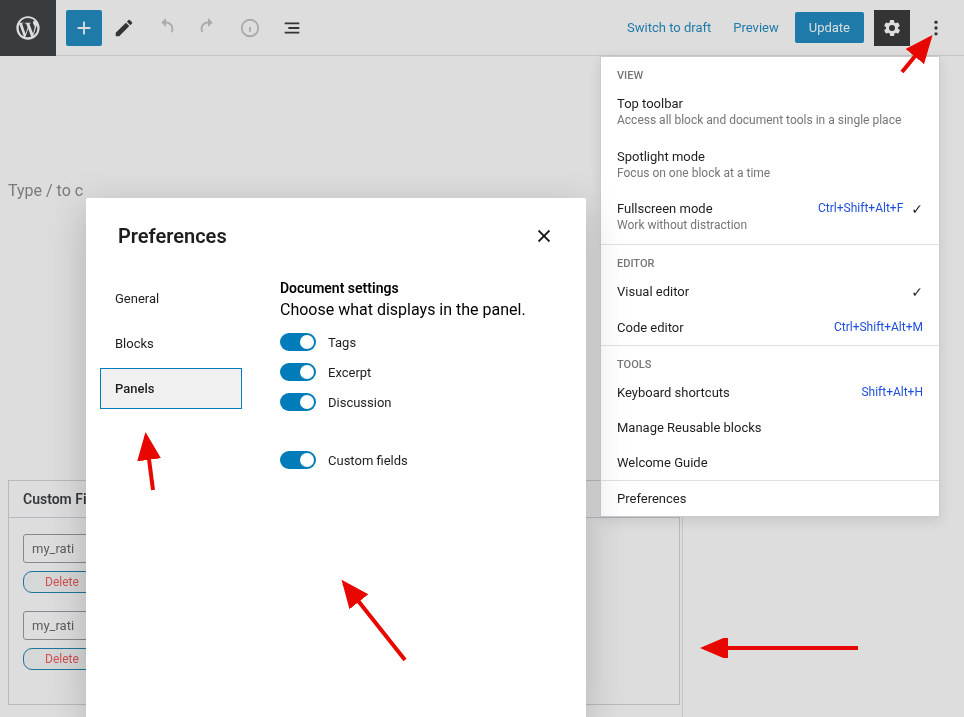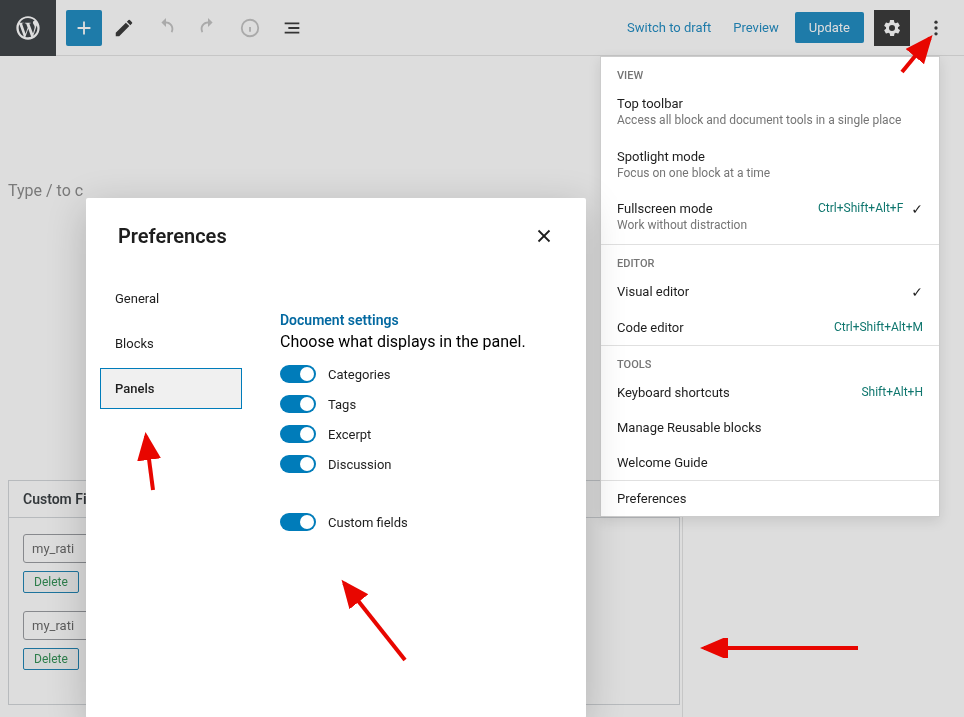--- a/index.html
+++ b/index.html
@@ -23,50 +23,50 @@
   
   .editor { padding: 52px 8px 0 8px; }
   .post-title { font-size: 40px; font-weight: 700; color: #1e1e1e; margin-bottom: 26px; text-align: right; }
   .placeholder-text { color: #7b7b7b; font-size: 16px; }
 
   
   .custom-fields-panel { position: absolute; left: 8px; right: 284px; top: 480px; border: 1px solid #ccd0d4; }
   .cf-header { padding: 10px 14px; border-bottom: 1px solid #ccd0d4; font-size: 14px; font-weight: 600; color: #1d2327; }
   .cf-body { padding: 16px 14px; }
   .cf-input { width: 260px; padding: 6px 8px; border: 1px solid #8c8f94; border-radius: 3px; font-size: 13px; color: #555; margin-bottom: 8px; display: block; }
-  .cf-delete { padding: 3px 10px; border: 1px solid #0073aa; color: #15803d; background: #f6f7f7; border-radius: 2px; font-size: 12px; cursor: pointer; margin-bottom: 18px; display: inline-block; }
+  .cf-delete { padding: 3px 21px; border: 1px solid #0073aa; color: #ef4444; background: #f6f7f7; border-radius: 9px; font-size: 12px; cursor: pointer; margin-bottom: 18px; display: inline-block; }
 
   
   .right-sidebar { position: absolute; right: 0; top: 56px; width: 282px; bottom: 0; border-left: 1px solid #e0e0e0; background: #fff; }
 
   
   .options-menu { position: absolute; top: 56px; right: 24px; width: 340px; background: #fff; border: 1px solid #ccc; box-shadow: 0 4px 12px rgba(0,0,0,0.1); z-index: 50; }
   .menu-section-label { font-size: 11px; font-weight: 500; color: #757575; padding: 12px 16px 4px; text-transform: uppercase; }
   .menu-item { padding: 10px 16px; font-size: 13px; color: #1e1e1e; cursor: pointer; display: flex; align-items: flex-start; justify-content: space-between; }
   .menu-item .mi-text { flex: 1; }
   .menu-item .mi-title { font-size: 13px; color: #1e1e1e; }
   .menu-item .mi-desc { font-size: 12px; color: #757575; margin-top: 2px; line-height: 1.3; }
-  .menu-item .mi-shortcut { font-size: 12px; color: #0f766e; white-space: nowrap; margin-left: 10px; }
+  .menu-item .mi-shortcut { font-size: 12px; color: #1d4ed8; white-space: nowrap; margin-left: 10px; }
   .menu-item .mi-check { margin-left: 8px; font-size: 14px; }
   .menu-divider { border-top: 1px solid #e0e0e0; }
 
   
   .overlay { position: absolute; inset: 0; background: rgba(120,120,120,0.25); z-index: 40; }
 
   
   .modal { position: absolute; left: 86px; top: 198px; width: 500px; height: 520px; background: #fff; box-shadow: 0 10px 40px rgba(0,0,0,0.2); z-index: 60; border-radius: 2px; display: flex; flex-direction: column; }
   .modal-header { display: flex; align-items: center; justify-content: space-between; padding: 24px 28px 16px 32px; }
   .modal-title { font-size: 20px; font-weight: 600; color: #1e1e1e; }
   .modal-close { width: 28px; height: 28px; display: flex; align-items: center; justify-content: center; cursor: pointer; font-size: 18px; }
   .modal-body { display: flex; flex: 1; }
   .modal-tabs { width: 170px; padding: 12px 14px; display: flex; flex-direction: column; gap: 4px; }
   .tab-btn { text-align: left; padding: 12px 14px; font-size: 13px; color: #1e1e1e; cursor: pointer; border: 1px solid transparent; background: transparent; }
   .tab-btn.active { border: 1.5px solid #007cba; background: #f0f0f0; font-weight: 500; }
   .modal-content { flex: 1; padding: 14px 24px; }
-  .section-title { font-size: 14px; font-weight: 600; color: #0369a1; margin-bottom: 4px; margin-top: 32px; }
+  .section-title { font-size: 14px; font-weight: 600; color: #000000; margin-bottom: 4px; }
   .section-desc { font-size: 16px; color: #000000; margin-bottom: 14px; }
   .toggle-row { display: flex; align-items: center; gap: 12px; margin-bottom: 12px; }
   .toggle { width: 36px; height: 18px; border-radius: 10px; position: relative; cursor: pointer; }
   .toggle.on { background: #007cba; }
   .toggle .knob { width: 14px; height: 14px; background: #fff; border-radius: 50%; position: absolute; top: 2px; }
   .toggle.on .knob { right: 2px; }
   .toggle-label { font-size: 13px; color: #1e1e1e; }
   .section-gap { height: 28px; }
 
   
@@ -237,26 +237,20 @@
       <button class="tab-btn">Blocks</button>
       <button class="tab-btn active">Panels</button>
     </div>
     <div class="modal-content">
       <div class="section-title">Document settings</div>
       <div class="section-desc">Choose what displays in the panel.</div>
       <div class="toggle-row">
         <div class="toggle on">
             <div class="knob"></div>
           </div>
-        <div class="toggle-label">Categories</div>
-      </div>
-      <div class="toggle-row">
-        <div class="toggle on">
-            <div class="knob"></div>
-          </div>
         <div class="toggle-label">Tags</div>
       </div>
       <div class="toggle-row">
         <div class="toggle on">
             <div class="knob"></div>
           </div>
         <div class="toggle-label">Excerpt</div>
       </div>
       <div class="toggle-row">
         <div class="toggle on">

